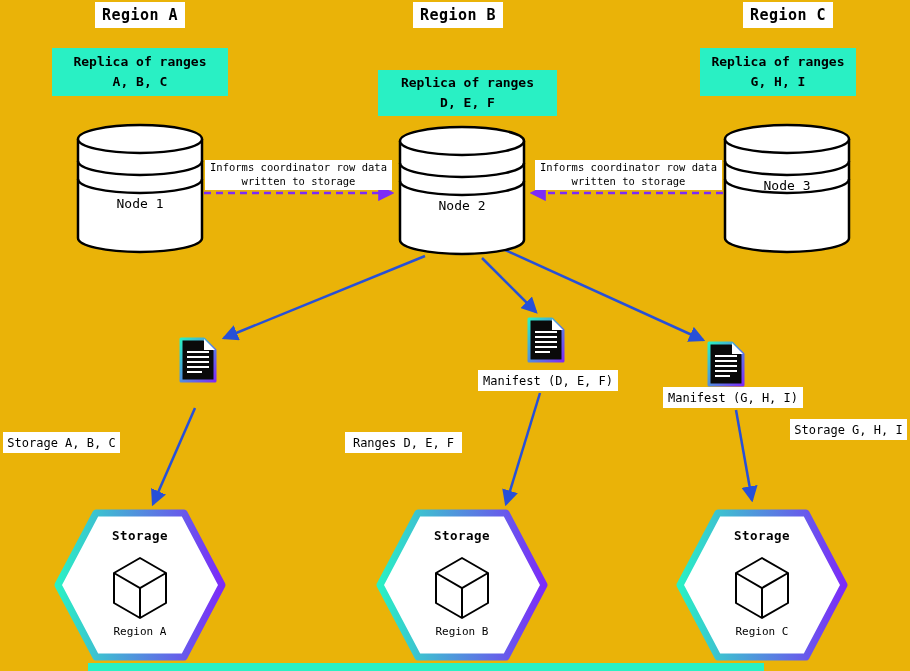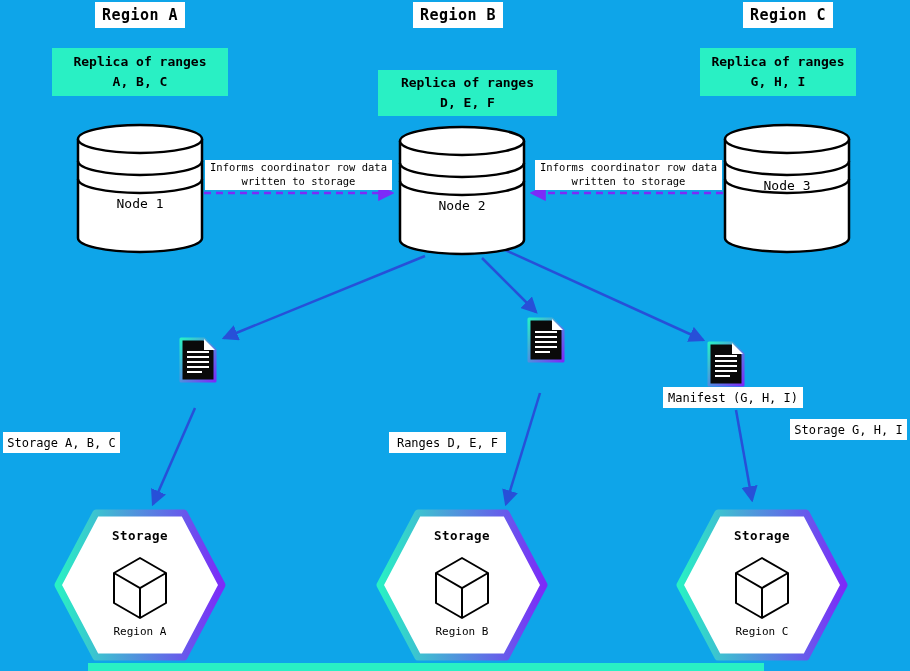--- a/index.html
+++ b/index.html
@@ -3,21 +3,21 @@
 <meta charset="utf-8">
 <style>
   * { margin: 0; padding: 0; box-sizing: border-box; }
   html, body { background: #000; }
   body {
     width: 910px; height: 671px;
     font-family: "DejaVu Sans Mono", "Liberation Mono", monospace;
   }
   .stage {
     position: relative; width: 910px; height: 671px;
-    background: #0ea5e9; overflow: hidden; text-decoration: underline;
+    background: #eab308; overflow: hidden; text-decoration: underline;
   }
   .layer { position: absolute; left: 0; top: 0; }
   .abs { position: absolute; }
   .label {
     display: flex; align-items: center; justify-content: center;
     text-align: center;
   }
   .white-box { background: #fff; color: #000; }
   .region-title { font-weight: bold; font-size: 15px; letter-spacing: .5px; }
   .coordinator {
@@ -121,24 +121,25 @@
 
   <div class="abs label node-label" style="left:78px;top:195px;width:124px;height:16px;">Node 1</div>
   <div class="abs label node-label" style="left:400px;top:197px;width:124px;height:16px;">Node 2</div>
   <div class="abs label node-label" style="left:725px;top:177px;width:124px;height:16px;">Node 3</div>
 
   <div class="abs label white-box inform" style="left:205px;top:160px;width:187px;height:30px;">Informs coordinator row data
 written to storage</div>
   <div class="abs label white-box inform" style="left:535px;top:160px;width:187px;height:30px;">Informs coordinator row data
 written to storage</div>
 
+  <div class="abs label white-box manifest-label" style="left:478px;top:370px;width:140px;height:21px;">Manifest (D, E, F)</div>
   <div class="abs label white-box manifest-label" style="left:663px;top:387px;width:140px;height:21px;">Manifest (G, H, I)</div>
 
   <div class="abs label white-box ranges-label" style="left:3px;top:432px;width:117px;height:21px;">Storage A, B, C</div>
-  <div class="abs label white-box ranges-label" style="left:345px;top:432px;width:117px;height:21px;margin-left:44px;">Ranges D, E, F</div>
+  <div class="abs label white-box ranges-label" style="left:345px;top:432px;width:117px;height:21px;">Ranges D, E, F</div>
   <div class="abs label white-box ranges-label" style="left:790px;top:419px;width:117px;height:21px;">Storage G, H, I</div>
 
   <div class="abs label storage-title" style="left:90px;top:527px;width:100px;height:16px;">Storage</div>
   <div class="abs label storage-title" style="left:412px;top:527px;width:100px;height:16px;">Storage</div>
   <div class="abs label storage-title" style="left:712px;top:527px;width:100px;height:16px;">Storage</div>
 
   <div class="abs label storage-region" style="left:90px;top:624px;width:100px;height:14px;">Region A</div>
   <div class="abs label storage-region" style="left:412px;top:624px;width:100px;height:14px;">Region B</div>
   <div class="abs label storage-region" style="left:712px;top:624px;width:100px;height:14px;">Region C</div>
 

